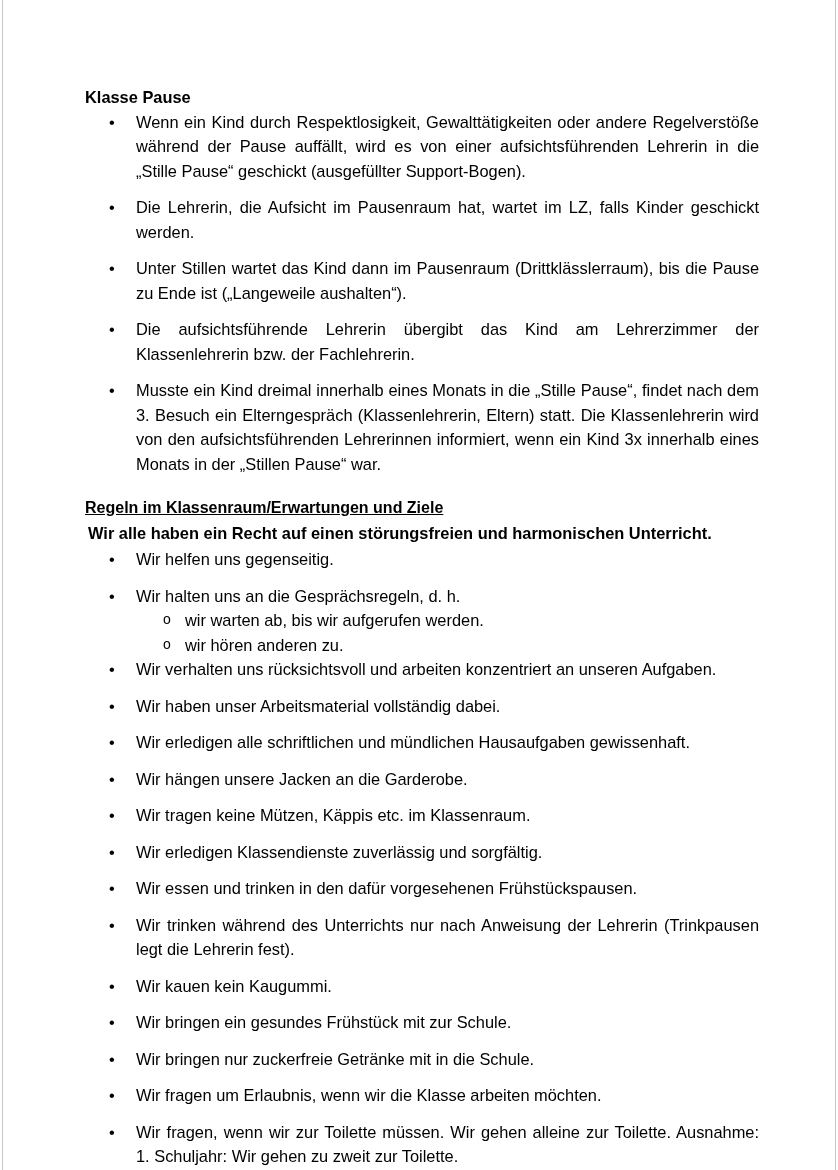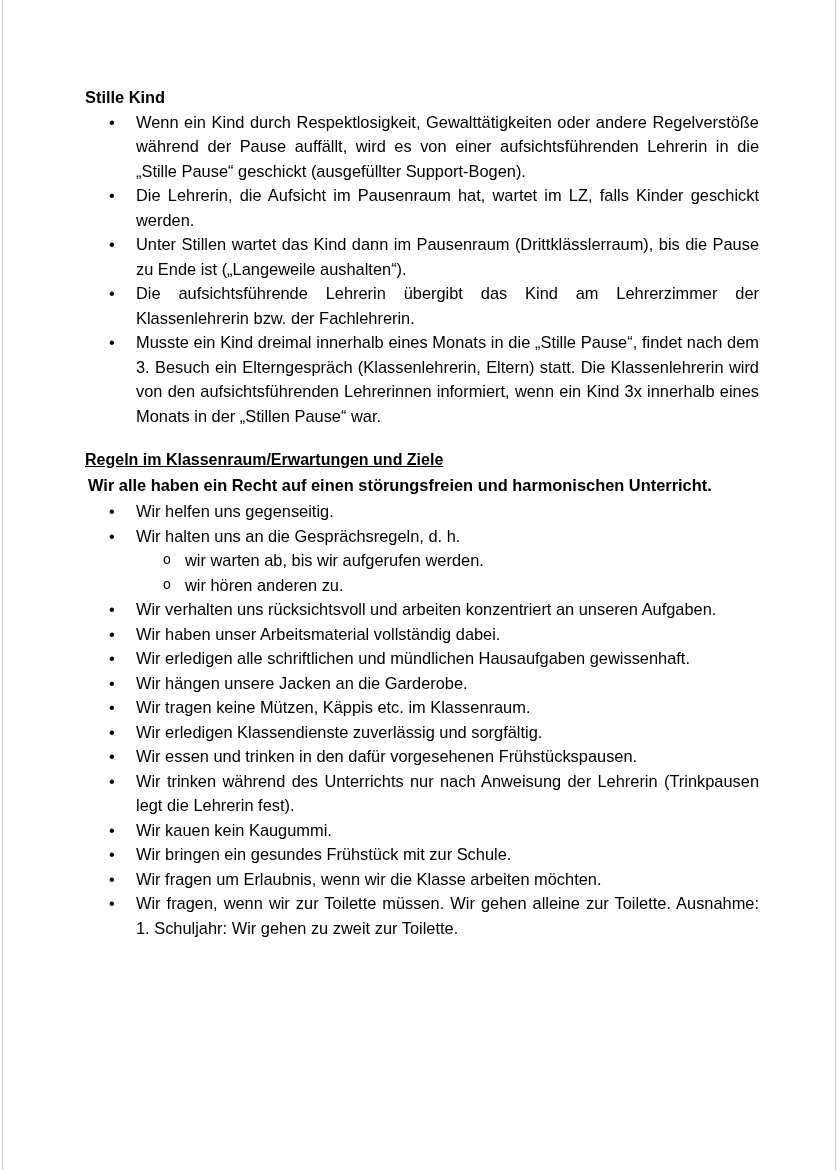--- a/index.html
+++ b/index.html
@@ -11,33 +11,33 @@
   }
   .content {
     position: absolute; left: 82px; top: 85px; width: 674px;
     font-family: "Liberation Sans", sans-serif; font-size: 16.4px; color: #000;
     line-height: 24.5px;
   }
   .h-bold { font-weight: bold; margin: 0; }
   ul { margin: 0; padding: 0; list-style: none; }
   li.b { position: relative; padding-left: 51px; text-align: justify; }
   li.b::before { content: "•"; position: absolute; left: 24px; top: 0; }
-  li.b + li.b { margin-top: 0; }
+  li.b + li.b { margin-top: 12px; }
   li.sub { position: relative; padding-left: 100px; }
   li.sub::before { content: "o"; position: absolute; left: 78px; top: -1px; font-size: 14px; }
   .h2 { font-weight: bold; text-decoration: underline; font-size: 16px; margin-top: 20px; line-height: 24px; }
   .lead { font-weight: bold; text-align: justify; text-align-last: left; margin: 3px; line-height: 21px; }
 </style>
 </head>
 <body>
 
 <div class="page">
   <div class="content">
 
-    <p class="h-bold">Stille Kind</p>
+    <p class="h-bold">Klasse Pause</p>
     <ul>
       <li class="b">Wenn ein Kind durch Respektlosigkeit, Gewalttätigkeiten oder andere Regelverstöße während der Pause auffällt, wird es von einer aufsichtsführenden Lehrerin in die „Stille Pause“ geschickt (ausgefüllter Support-Bogen).</li>
       <li class="b">Die Lehrerin, die Aufsicht im Pausenraum hat, wartet im LZ, falls Kinder geschickt werden.</li>
       <li class="b">Unter Stillen wartet das Kind dann im Pausenraum (Drittklässlerraum), bis die Pause zu Ende ist („Langeweile aushalten“).</li>
       <li class="b">Die aufsichtsführende Lehrerin übergibt das Kind am Lehrerzimmer der Klassenlehrerin bzw. der Fachlehrerin.</li>
       <li class="b">Musste ein Kind dreimal innerhalb eines Monats in die „Stille Pause“, findet nach dem 3. Besuch ein Elterngespräch (Klassenlehrerin, Eltern) statt. Die Klassenlehrerin wird von den aufsichtsführenden Lehrerinnen informiert, wenn ein Kind 3x innerhalb eines Monats in der „Stillen Pause“ war.</li>
     </ul>
 
     <div class="h2">Regeln im Klassenraum/Erwartungen und Ziele</div>
     <p class="lead">Wir alle haben ein Recht auf einen störungsfreien und harmonischen Unterricht.</p>
@@ -49,18 +49,19 @@
       <li class="b">Wir verhalten uns rücksichtsvoll und arbeiten konzentriert an unseren Aufgaben.</li>
       <li class="b">Wir haben unser Arbeitsmaterial vollständig dabei.</li>
       <li class="b">Wir erledigen alle schriftlichen und mündlichen Hausaufgaben gewissenhaft.</li>
       <li class="b">Wir hängen unsere Jacken an die Garderobe.</li>
       <li class="b">Wir tragen keine Mützen, Käppis etc. im Klassenraum.</li>
       <li class="b">Wir erledigen Klassendienste zuverlässig und sorgfältig.</li>
       <li class="b">Wir essen und trinken in den dafür vorgesehenen Frühstückspausen.</li>
       <li class="b">Wir trinken während des Unterrichts nur nach Anweisung der Lehrerin (Trinkpausen legt die Lehrerin fest).</li>
       <li class="b">Wir kauen kein Kaugummi.</li>
       <li class="b">Wir bringen ein gesundes Frühstück mit zur Schule.</li>
+      <li class="b">Wir bringen nur zuckerfreie Getränke mit in die Schule.</li>
       <li class="b">Wir fragen um Erlaubnis, wenn wir die Klasse arbeiten möchten.</li>
       <li class="b">Wir fragen, wenn wir zur Toilette müssen. Wir gehen alleine zur Toilette. Ausnahme: 1. Schuljahr: Wir gehen zu zweit zur Toilette.</li>
     </ul>
 
   </div>
 </div>
 
 </body></html>

